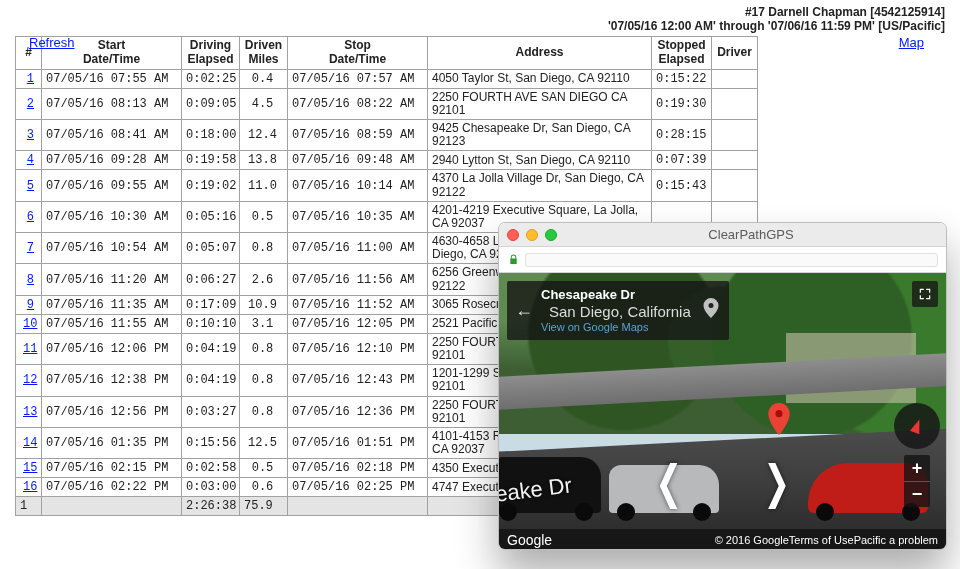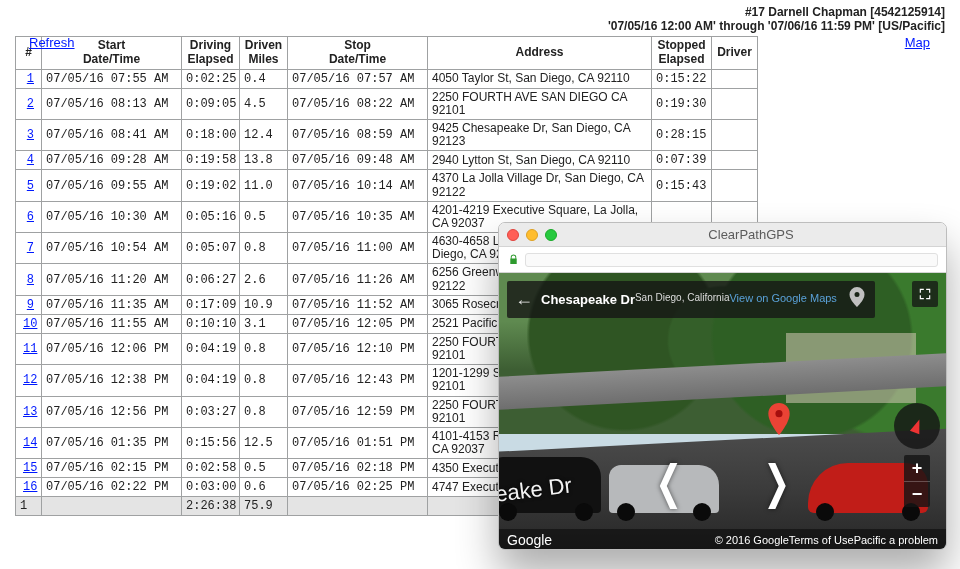--- a/index.html
+++ b/index.html
@@ -37,21 +37,21 @@
   }
   .header a.link-left,
   .header a.link-right {
     font-size: 13px;
     color: #0019ff;
     text-decoration: underline;
     position: absolute;
     top: 35px;
   }
   .header a.link-left  { left: 29px; }
-  .header a.link-right { right: 30px; }
+  .header a.link-right { right: 36px; }
 
   
   .timecard {
     width: 742px;
     margin: 1px 15px 0 15px;
     border-collapse: collapse;
     font-family: Menlo, Consolas, "Courier New", monospace;
     font-size: 12px;
     table-layout: fixed;
   }
@@ -78,21 +78,21 @@
   .timecard col.c-addr { width: 224px; }
   .timecard col.c-se   { width: 60px;  }
   .timecard col.c-drv  { width: 46px;  }
 
   .timecard tbody td.num { text-align: right; }
   .timecard tbody td.num a {
     color: #0019ff;
     text-decoration: underline;
     padding: 0 3px;
   }
-  .timecard tbody td.dm { text-align: left; padding-right: 6px; }
+  .timecard tbody td.dm { text-align: center; padding-right: 6px; }
   .timecard tbody td.addr {
     font-family: "Helvetica Neue", Helvetica, Arial, sans-serif;
     white-space: normal;
     line-height: 1.1;
   }
   .timecard tfoot td {
     background: #e4e4e4;
   }
   .timecard tfoot td.dm { text-align: right; padding-right: 20px; }
 
@@ -209,23 +209,23 @@
   .sv-info {
     background: rgba(20,20,20,.78);
     color:#eee;
     padding:6px 10px 6px 8px;
     border-radius:2px;
     display:flex; align-items:center; gap:8px;
     font-size:12px;
     font-family:"Helvetica Neue", Helvetica, Arial, sans-serif;
   }
   .sv-info .back-arrow { font-size:18px; color:#e0e0e0; }
-  .sv-info .txt { display:flex; flex-direction:row; line-height:1.2; }
+  .sv-info .txt { display:flex; flex-direction:column; line-height:1.2; }
   .sv-info .txt .t1{ font-size:13px; font-weight:600; color:#fff;}
-  .sv-info .txt .t2{ font-size:10px; color:#dcdcdc;}
+  .sv-info .txt .t2{ font-size:15px; color:#dcdcdc;margin-left:8px;}
   .sv-info .txt .t3{ font-size:11px; color:#5aa1d8;}
   .sv-pin { margin-left:4px; color:#bdbdbd; font-size:18px; }
   .sv-full {
     background: rgba(20,20,20,.75);
     color:#eee;
     width:26px; height:26px;
     display:flex; align-items:center; justify-content:center;
     border-radius:2px;
   }
 
@@ -397,21 +397,21 @@
         <td>07/05/16 11:00 AM</td>
         <td class="addr">4630-4658 La Jolla Village Dr, San Diego, CA 92121</td>
         <td></td>
         <td></td>
       </tr>
       <tr>
         <td class="num"><a href="#">8</a></td>
         <td>07/05/16 11:20 AM</td>
         <td>0:06:27</td>
         <td class="dm">2.6</td>
-        <td>07/05/16 11:26 AM</td>
+        <td>07/05/16 11:56 AM</td>
         <td class="addr">6256 Greenwich Dr, San Diego, CA 92122</td>
         <td></td>
         <td></td>
       </tr>
       <tr>
         <td class="num"><a href="#">9</a></td>
         <td>07/05/16 11:35 AM</td>
         <td>0:17:09</td>
         <td class="dm">10.9</td>
         <td>07/05/16 11:52 AM</td>
@@ -447,21 +447,21 @@
         <td>07/05/16 12:43 PM</td>
         <td class="addr">1201-1299 Sixth Ave, San Diego, CA 92101</td>
         <td></td>
         <td></td>
       </tr>
       <tr>
         <td class="num"><a href="#">13</a></td>
         <td>07/05/16 12:56 PM</td>
         <td>0:03:27</td>
         <td class="dm">0.8</td>
-        <td>07/05/16 12:59 PM</td>
+        <td>07/05/16 12:36 PM</td>
         <td class="addr">2250 FOURTH AVE SAN DIEGO CA 92101</td>
         <td></td>
         <td></td>
       </tr>
       <tr>
         <td class="num"><a href="#">14</a></td>
         <td>07/05/16 01:35 PM</td>
         <td>0:15:56</td>
         <td class="dm">12.5</td>
         <td>07/05/16 01:51 PM</td>

